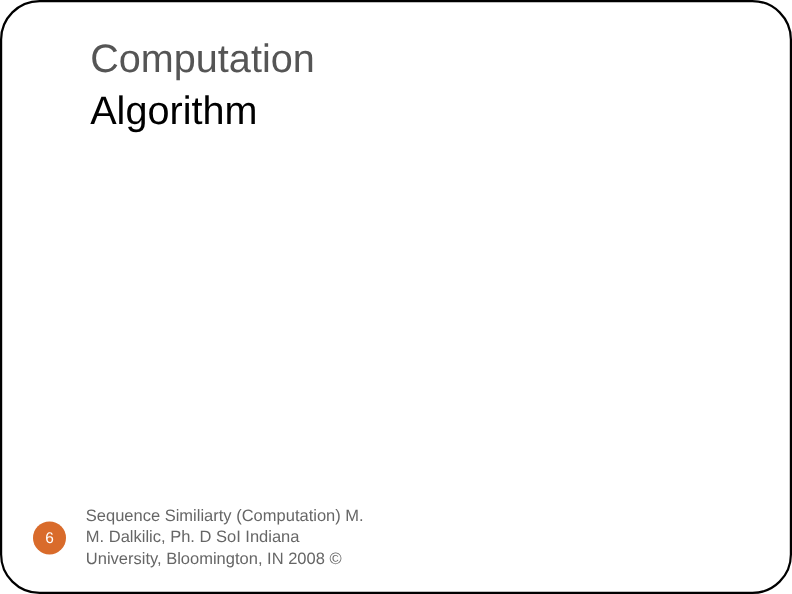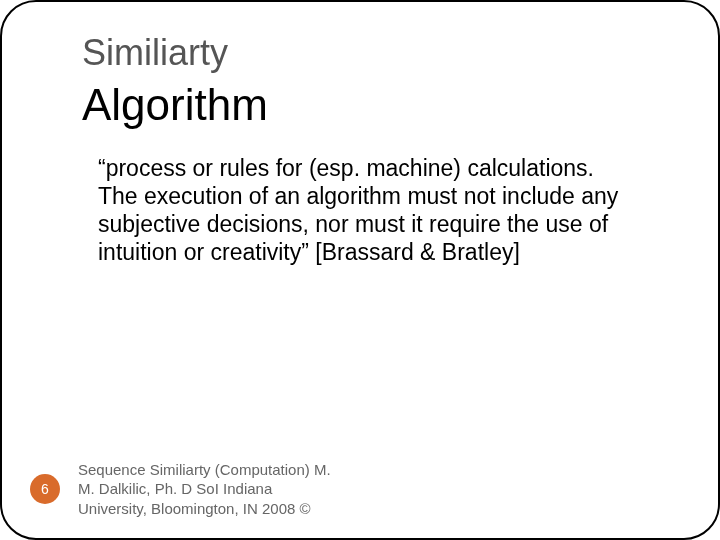--- a/index.html
+++ b/index.html
@@ -20,21 +20,21 @@
     border-radius: 36px;
     padding: 30px 50px 20px 60px;
   }
   .title {
     font-size: 36px;
     color: #555555;
     margin: 0 0 6px 20px;
     font-weight: normal;
   }
   .subtitle {
-    font-size: 44px;
+    font-size: 36px;
     color: #000;
     margin: 0 0 24px 20px;
     font-weight: normal;
   }
   .body-text {
     font-size: 23px;
     color: #000;
     line-height: 1.22;
     margin: 0 30px 0 36px;
   }
@@ -62,24 +62,23 @@
     color: #666666;
     line-height: 1.3;
     max-width: 260px;
   }
 </style>
 </head>
 <body>
 
 <div class="slide">
 
-  <h1 class="title">Similiarty</h1>
+  <h1 class="title">Computation</h1>
 
   <h2 class="subtitle">Algorithm</h2>
 
-  <p class="body-text">“process or rules for (esp. machine) calculations. The execution of an algorithm must not include any subjective decisions, nor must it require the use of intuition or creativity” [Brassard &amp; Bratley]</p>
 
   <div class="footer">
     <div class="page-badge">6</div>
     <div class="footer-text">Sequence Similiarty (Computation) M. M. Dalkilic, Ph. D SoI Indiana University, Bloomington, IN 2008 ©</div>
   </div>
 
 </div>
 
 </body></html>

